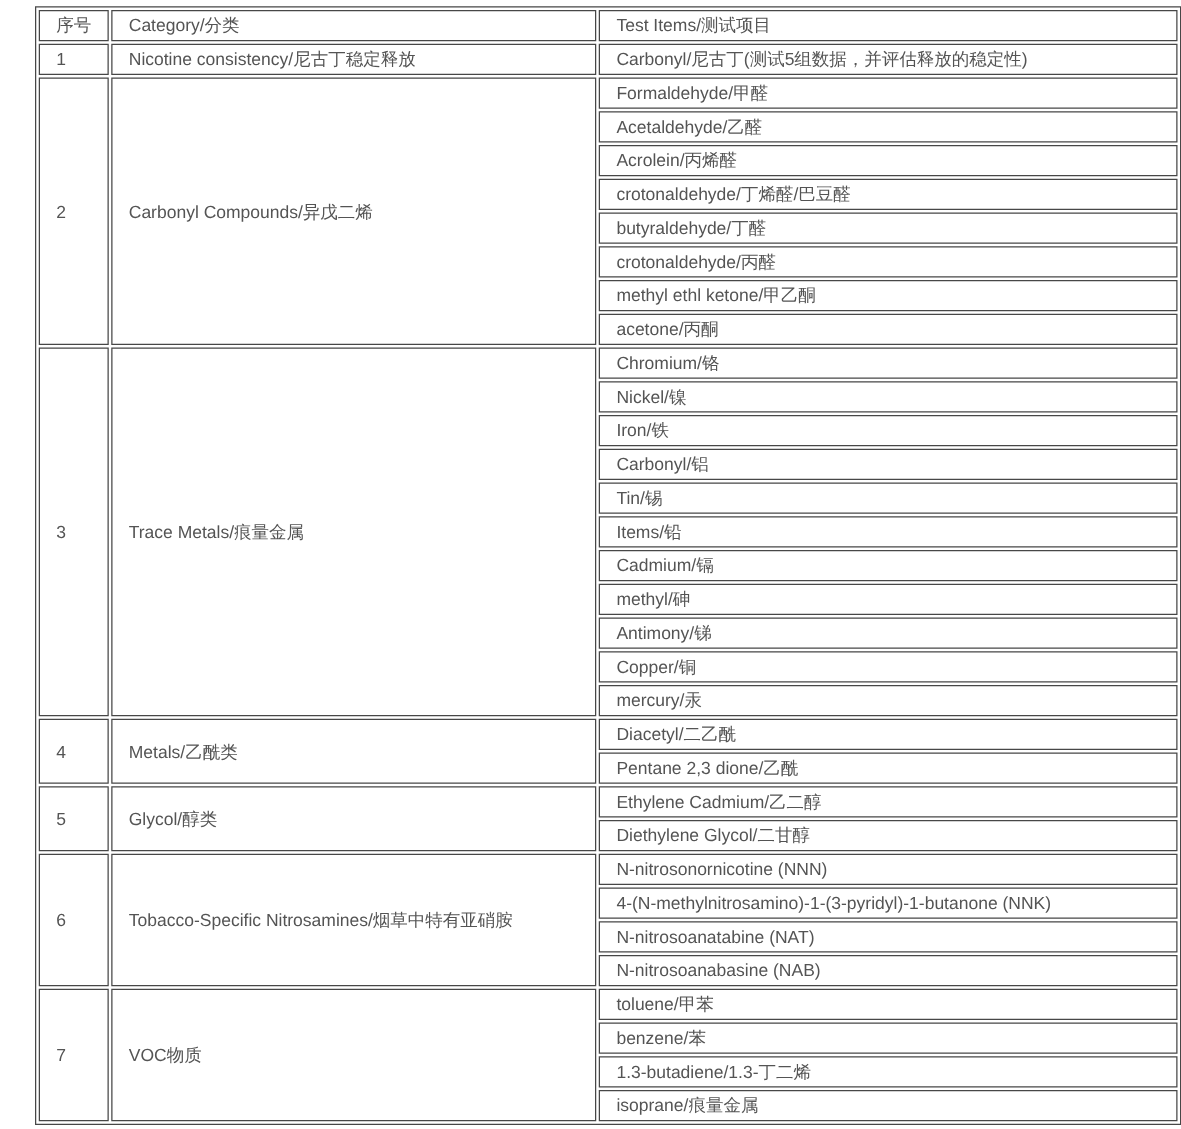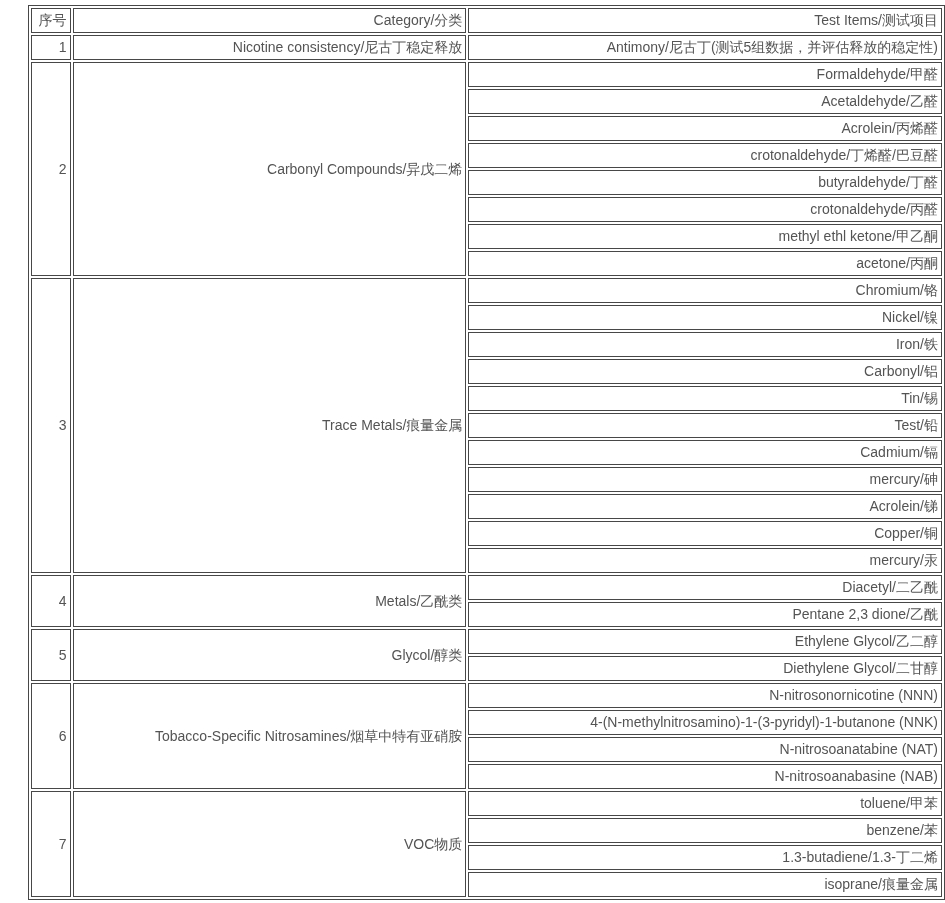--- a/index.html
+++ b/index.html
@@ -24,23 +24,23 @@
     border-collapse: separate;
     border-spacing: 2px;
     border: 1px solid #474747;
     background: #ffffff;
   }
   table.test-table td {
     border: 1px solid #474747;
     font-size: 14px;
     line-height: 17px;
     color: #545454;
-    padding: 2px 3px;
+    padding: 2px 13px;
     vertical-align: middle;
-    text-align: right;
+    text-align: left;
     font-weight: normal;
     white-space: nowrap;
     overflow: hidden;
     box-sizing: border-box;
     height: 25px;
   }
   td.col-no { width: 40px; }
   td.col-category { width: 404px; }
   td.col-items { width: 489px; }
 </style>
@@ -53,21 +53,21 @@
       <tbody>
         <tr>
           <td class="col-no">序号</td>
           <td class="col-category">Category/分类</td>
           <td class="col-items">Test Items/测试项目</td>
         </tr>
 
       <tr>
             <td class="col-no" rowspan="1">1</td>
             <td class="col-category" rowspan="1">Nicotine consistency/尼古丁稳定释放</td>
-            <td class="col-items">Antimony/尼古丁(测试5组数据，并评估释放的稳定性)</td>
+            <td class="col-items">Carbonyl/尼古丁(测试5组数据，并评估释放的稳定性)</td>
           </tr>
           <tr>
             <td class="col-no" rowspan="8">2</td>
             <td class="col-category" rowspan="8">Carbonyl Compounds/异戊二烯</td>
             <td class="col-items">Formaldehyde/甲醛</td>
           </tr>
           <tr>
             <td class="col-items">Acetaldehyde/乙醛</td>
           </tr>
           <tr>
@@ -99,49 +99,49 @@
           <tr>
             <td class="col-items">Iron/铁</td>
           </tr>
           <tr>
             <td class="col-items">Carbonyl/铝</td>
           </tr>
           <tr>
             <td class="col-items">Tin/锡</td>
           </tr>
           <tr>
-            <td class="col-items">Test/铅</td>
+            <td class="col-items">Items/铅</td>
           </tr>
           <tr>
             <td class="col-items">Cadmium/镉</td>
           </tr>
           <tr>
-            <td class="col-items">mercury/砷</td>
+            <td class="col-items">methyl/砷</td>
           </tr>
           <tr>
-            <td class="col-items">Acrolein/锑</td>
+            <td class="col-items">Antimony/锑</td>
           </tr>
           <tr>
             <td class="col-items">Copper/铜</td>
           </tr>
           <tr>
             <td class="col-items">mercury/汞</td>
           </tr>
           <tr>
             <td class="col-no" rowspan="2">4</td>
             <td class="col-category" rowspan="2">Metals/乙酰类</td>
             <td class="col-items">Diacetyl/二乙酰</td>
           </tr>
           <tr>
             <td class="col-items">Pentane 2,3 dione/乙酰</td>
           </tr>
           <tr>
             <td class="col-no" rowspan="2">5</td>
             <td class="col-category" rowspan="2">Glycol/醇类</td>
-            <td class="col-items">Ethylene Glycol/乙二醇</td>
+            <td class="col-items">Ethylene Cadmium/乙二醇</td>
           </tr>
           <tr>
             <td class="col-items">Diethylene Glycol/二甘醇</td>
           </tr>
           <tr>
             <td class="col-no" rowspan="4">6</td>
             <td class="col-category" rowspan="4">Tobacco-Specific Nitrosamines/烟草中特有亚硝胺</td>
             <td class="col-items">N-nitrosonornicotine (NNN)</td>
           </tr>
           <tr>

